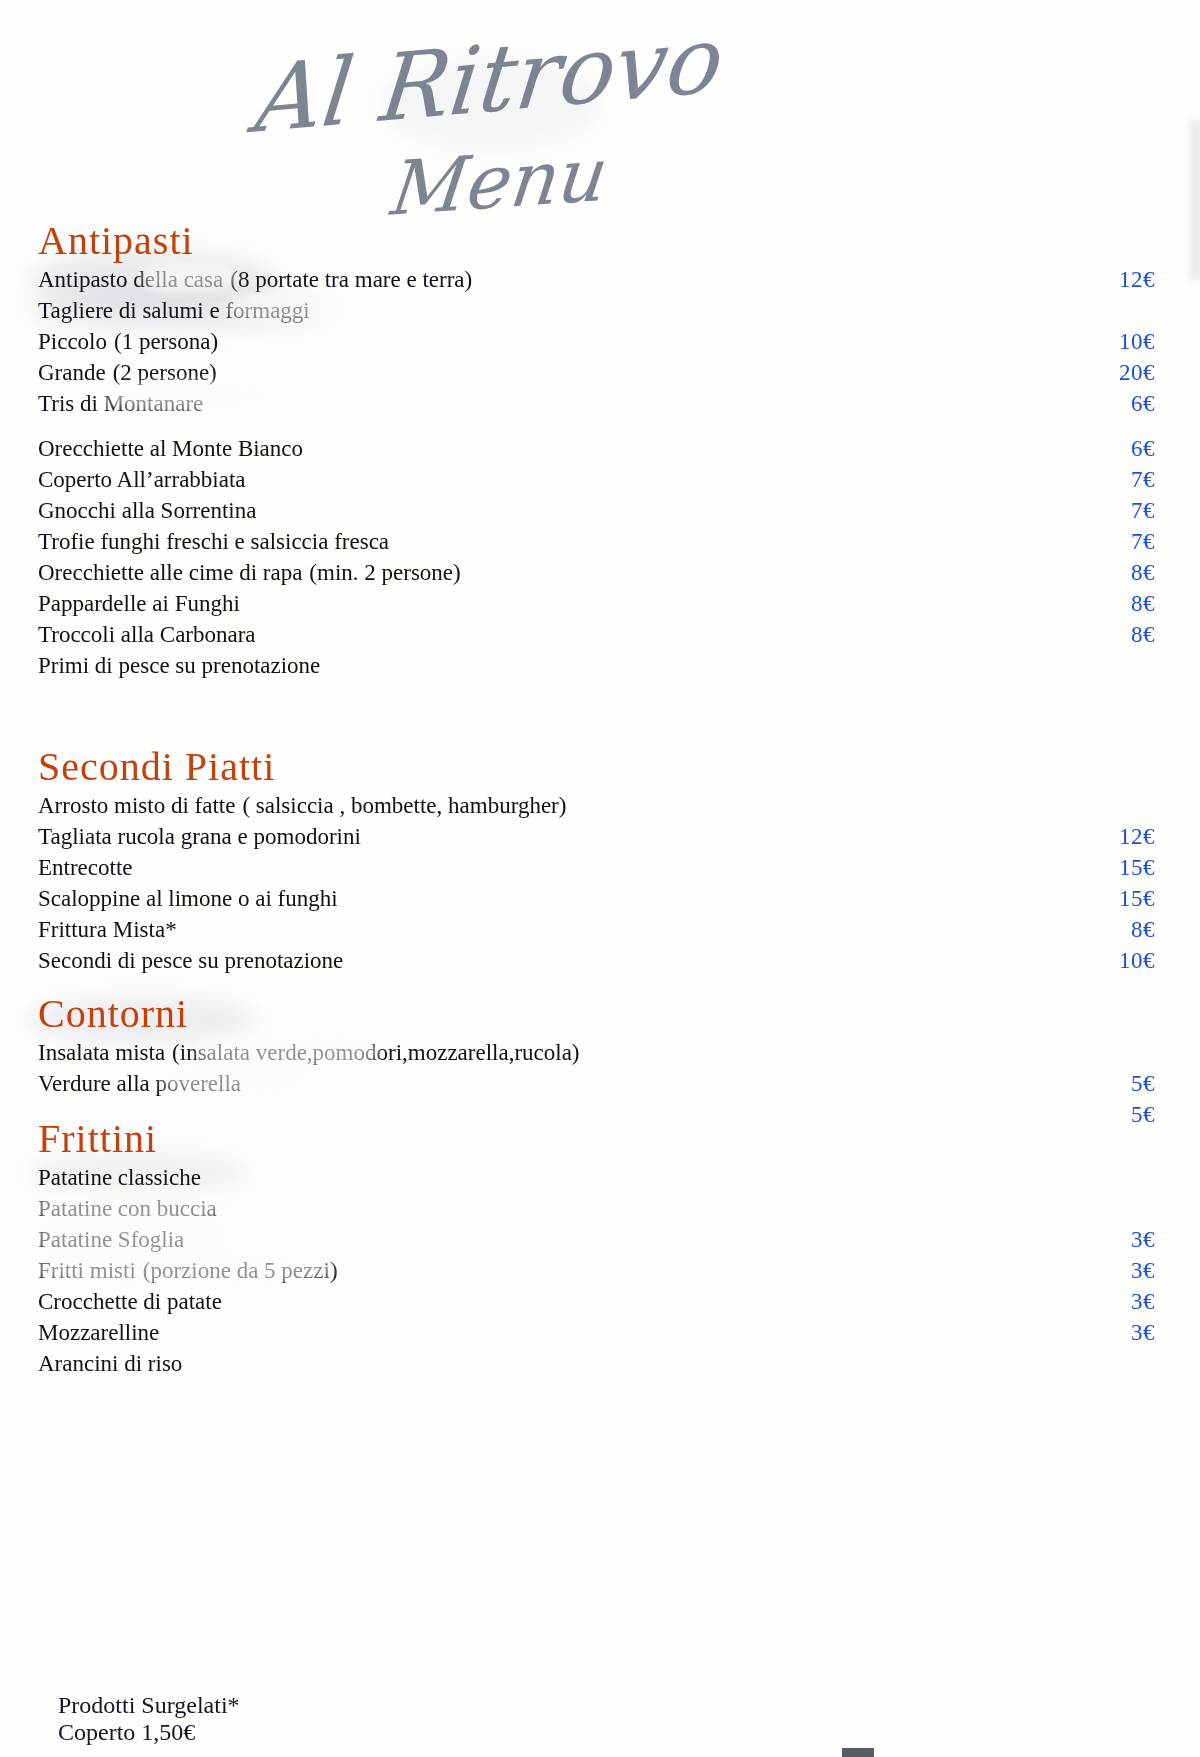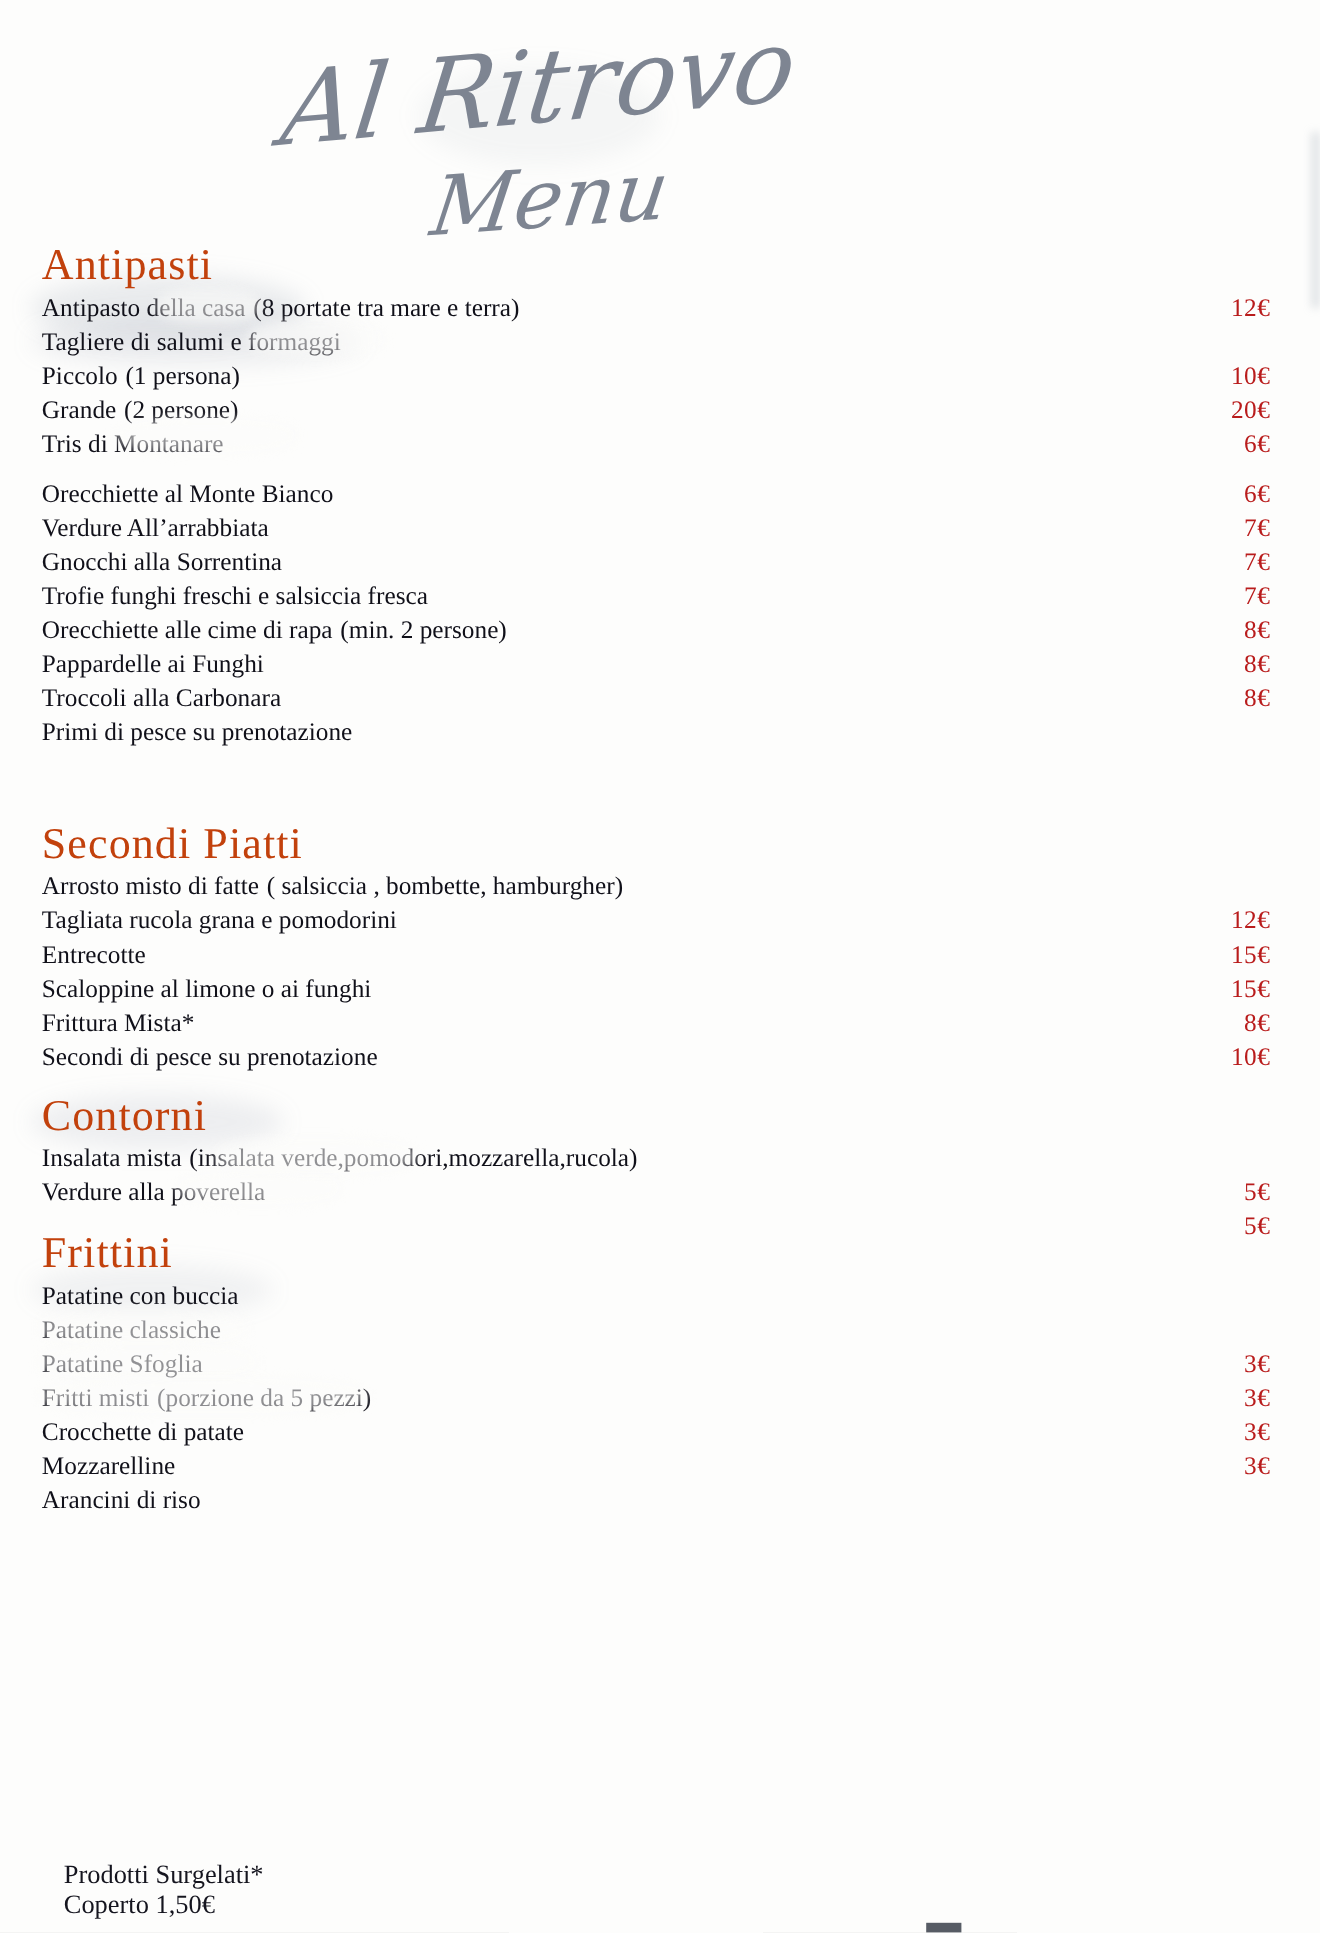--- a/index.html
+++ b/index.html
@@ -36,21 +36,21 @@
     color:#c2410c;
   }
   .row {
     display:flex; justify-content:space-between; align-items:flex-end;
     font-size:23px; line-height:31px;
     color:#101019;
     font-family:Liberation Serif, serif;
   }
   .item { white-space:nowrap; }
   .note:not(:empty) { margin-left:7px; }
-  .price { min-width:64px; text-align:right; color:#b91c1c; letter-spacing:0.5px; }
+  .price { min-width:64px; text-align:right; color:#1d4ed8; letter-spacing:0.5px; }
 
   
   .footer {
     position:absolute; top:1692px; left:58px; width:950px;
     display:flex; justify-content:space-between;
     font-size:24px; color:#15151f; z-index:2;flex-direction:column;
   }
 
   
   .smudge { position:absolute; border-radius:50%; filter:blur(10px); pointer-events:none; z-index:1; }
@@ -99,21 +99,21 @@
       <span class="price">6€</span>
     </div>
   </section>
 
   <section class="menu-section" style="top:433px">
     <div class="row">
       <span class="item"><span>Orecchiette al Monte Bianco</span><span class="note"></span></span>
       <span class="price">6€</span>
     </div>
     <div class="row">
-      <span class="item"><span>Verdure All’arrabbiata</span><span class="note"></span></span>
+      <span class="item"><span>Coperto All’arrabbiata</span><span class="note"></span></span>
       <span class="price">7€</span>
     </div>
     <div class="row">
       <span class="item"><span>Gnocchi alla Sorrentina</span><span class="note"></span></span>
       <span class="price">7€</span>
     </div>
     <div class="row">
       <span class="item"><span>Trofie funghi freschi e salsiccia fresca</span><span class="note"></span></span>
       <span class="price">7€</span>
     </div>
@@ -175,25 +175,25 @@
     </div>
     <div class="row">
       <span class="item"><span></span><span class="note"></span></span>
       <span class="price">5€</span>
     </div>
   </section>
 
   <section class="menu-section" style="top:1116px">
     <h2>Frittini</h2>
     <div class="row">
+      <span class="item"><span>Patatine classiche</span><span class="note"></span></span>
+      <span class="price"></span>
+    </div>
+    <div class="row">
       <span class="item"><span>Patatine con buccia</span><span class="note"></span></span>
-      <span class="price"></span>
-    </div>
-    <div class="row">
-      <span class="item"><span>Patatine classiche</span><span class="note"></span></span>
       <span class="price"></span>
     </div>
     <div class="row">
       <span class="item"><span>Patatine Sfoglia</span><span class="note"></span></span>
       <span class="price">3€</span>
     </div>
     <div class="row">
       <span class="item"><span>Fritti misti</span><span class="note">(porzione da 5 pezzi)</span></span>
       <span class="price">3€</span>
     </div>

